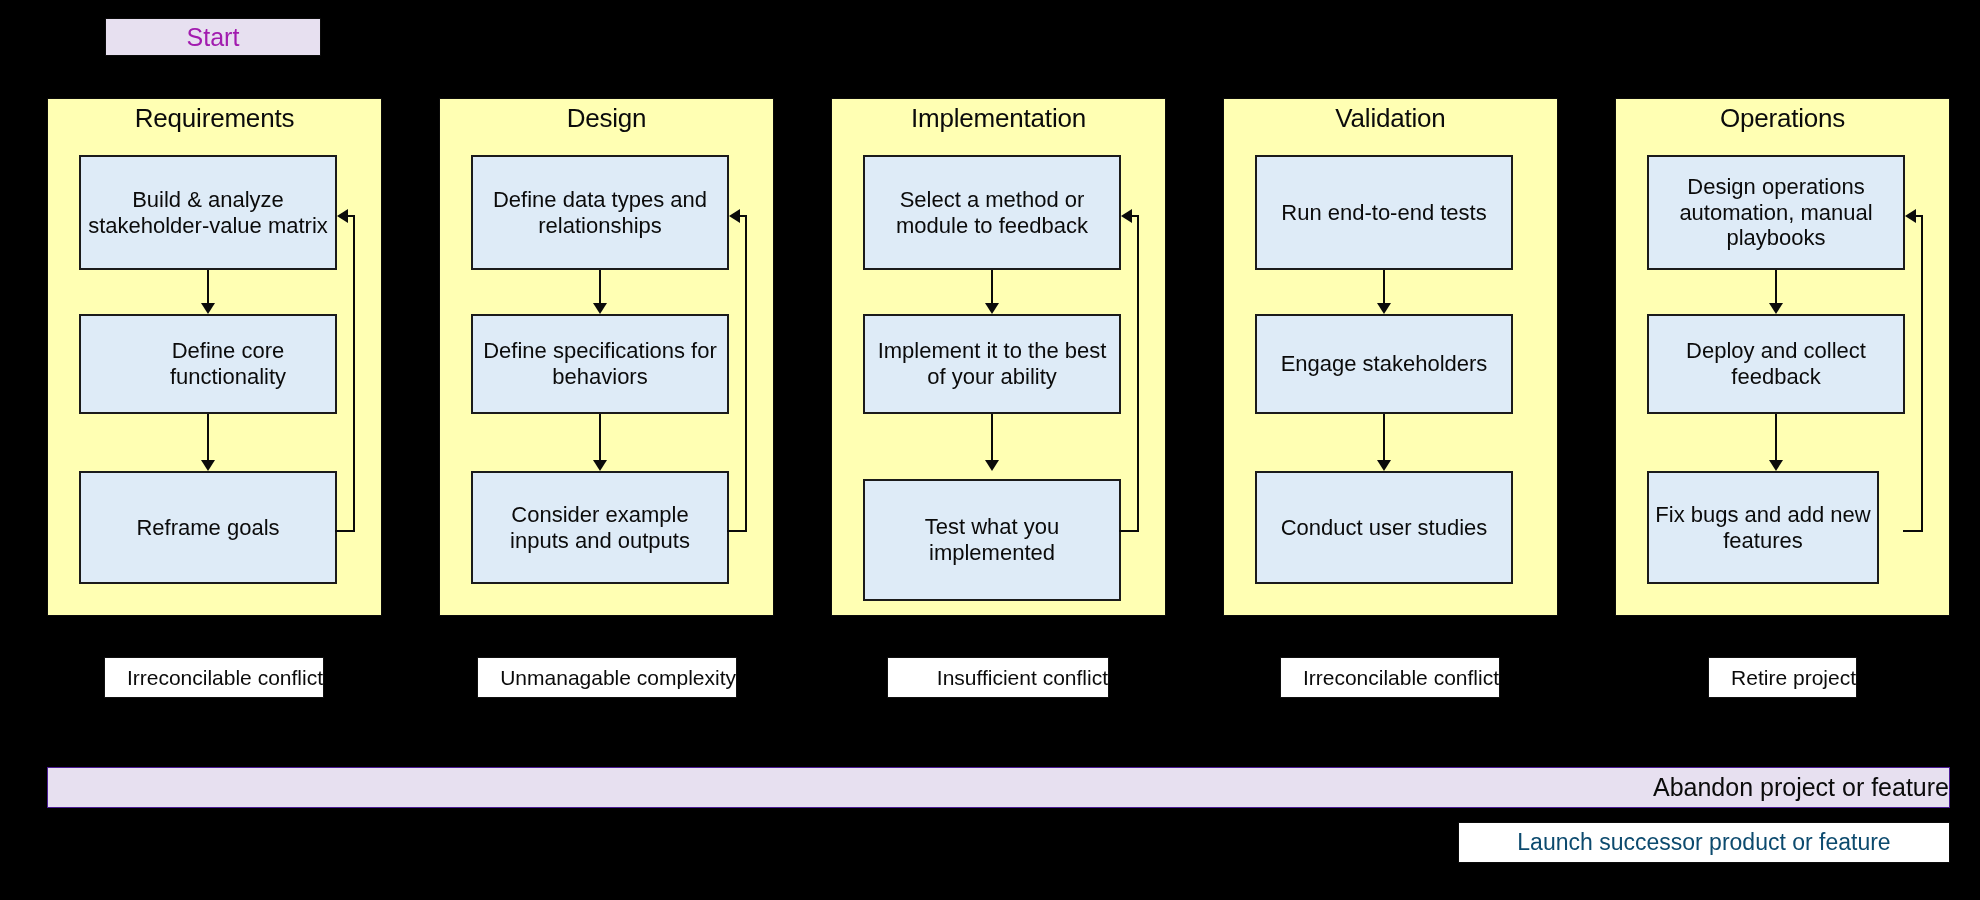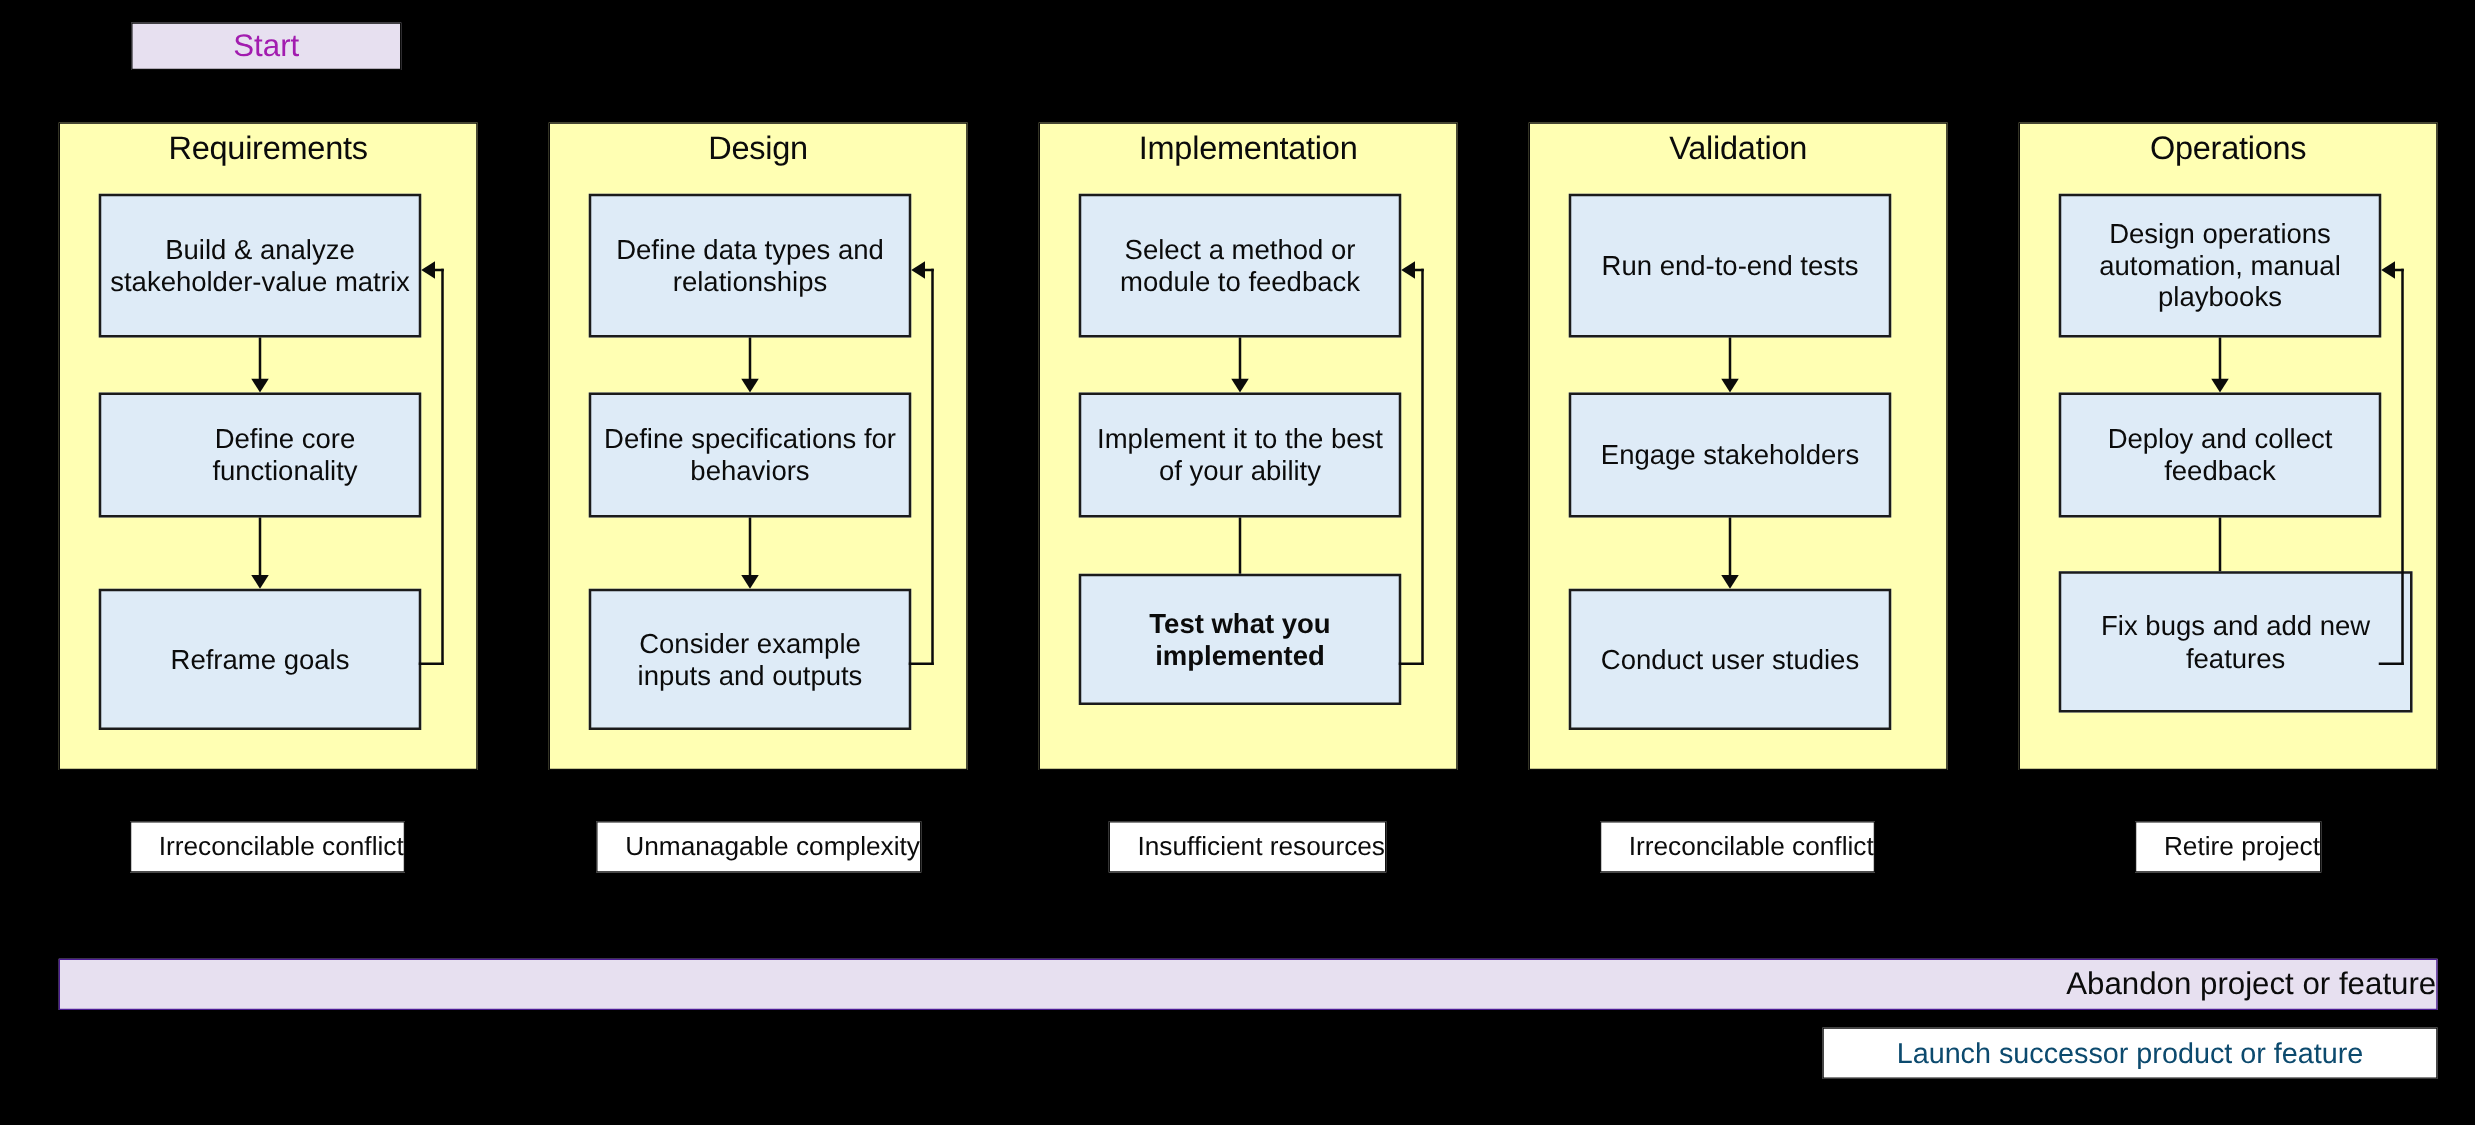--- a/index.html
+++ b/index.html
@@ -143,30 +143,30 @@
       <div class="step" style="left: 31px; width: 258px; top: 56px; height: 115px;">
         <span>Select a method or module to feedback</span>
       </div>
       <div class="vconn" style="left: 159px; top: 171px; height: 35px;"></div>
       <div class="vhead" style="left: 153px; top: 204px;"></div>
       <div class="step" style="left: 31px; width: 258px; top: 215px; height: 100px;">
         <span>Implement it to the best of your ability</span>
       </div>
       <div class="vconn" style="left: 159px; top: 315px; height: 48px;"></div>
       <div class="vhead" style="left: 153px; top: 361px;"></div>
-      <div class="step" style="left: 31px; width: 258px; top: 360px; height: 105px; font-weight: bold;">
+      <div class="step" style="left: 31px; width: 258px; top: 380px; height: 122px;">
         <span>Test what you implemented</span>
       </div>
       <div class="loop-seg" style="left: 287px; top: 431px; width: 20px; height: 2px;"></div>
       <div class="loop-seg" style="left: 305px; top: 116px; width: 2px; height: 317px;"></div>
       <div class="loop-seg" style="left: 298px; top: 116px; width: 9px; height: 2px;"></div>
       <div class="loop-head" style="left: 289px; top: 110px;"></div>
     </div>
     <div class="exit-label" style="width: 222px; left: 887px;">
-      <span>Insufficient resources</span>
+      <span>Insufficient conflict</span>
     </div>
     <div class="phase" style="left: 1223px; width: 335px;">
       <div class="phase-title">Validation</div>
       <div class="step" style="left: 31px; width: 258px; top: 56px; height: 115px;">
         <span>Run end-to-end tests</span>
       </div>
       <div class="vconn" style="left: 159px; top: 171px; height: 35px;"></div>
       <div class="vhead" style="left: 153px; top: 204px;"></div>
       <div class="step" style="left: 31px; width: 258px; top: 215px; height: 100px;">
         <span>Engage stakeholders</span>
@@ -185,21 +185,21 @@
       <div class="step" style="left: 31px; width: 258px; top: 56px; height: 115px;">
         <span>Design operations automation, manual playbooks</span>
       </div>
       <div class="vconn" style="left: 159px; top: 171px; height: 35px;"></div>
       <div class="vhead" style="left: 153px; top: 204px;"></div>
       <div class="step" style="left: 31px; width: 258px; top: 215px; height: 100px;">
         <span>Deploy and collect feedback</span>
       </div>
       <div class="vconn" style="left: 159px; top: 315px; height: 48px;"></div>
       <div class="vhead" style="left: 153px; top: 361px;"></div>
-      <div class="step" style="left: 31px; width: 283px; top: 358px; height: 113px;">
+      <div class="step" style="left: 31px; width: 232px; top: 372px; height: 113px;">
         <span>Fix bugs and add new features</span>
       </div>
       <div class="loop-seg" style="left: 287px; top: 431px; width: 20px; height: 2px;"></div>
       <div class="loop-seg" style="left: 305px; top: 116px; width: 2px; height: 317px;"></div>
       <div class="loop-seg" style="left: 298px; top: 116px; width: 9px; height: 2px;"></div>
       <div class="loop-head" style="left: 289px; top: 110px;"></div>
     </div>
     <div class="exit-label" style="width: 149px; left: 1708px;">
       <span>Retire project</span>
     </div>

